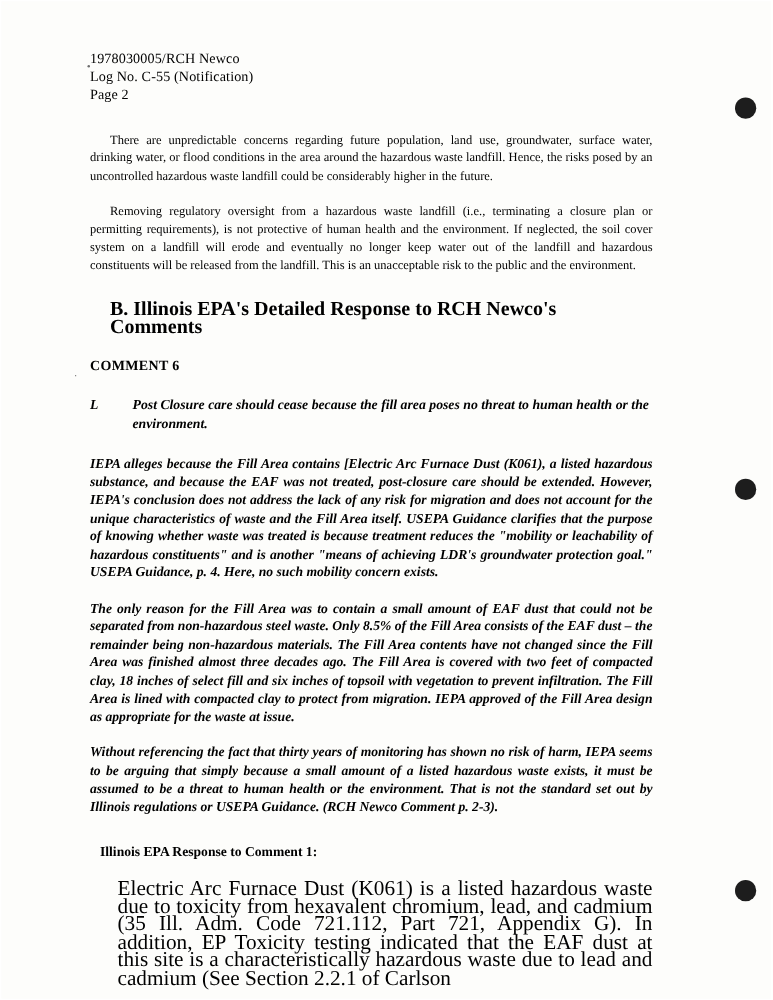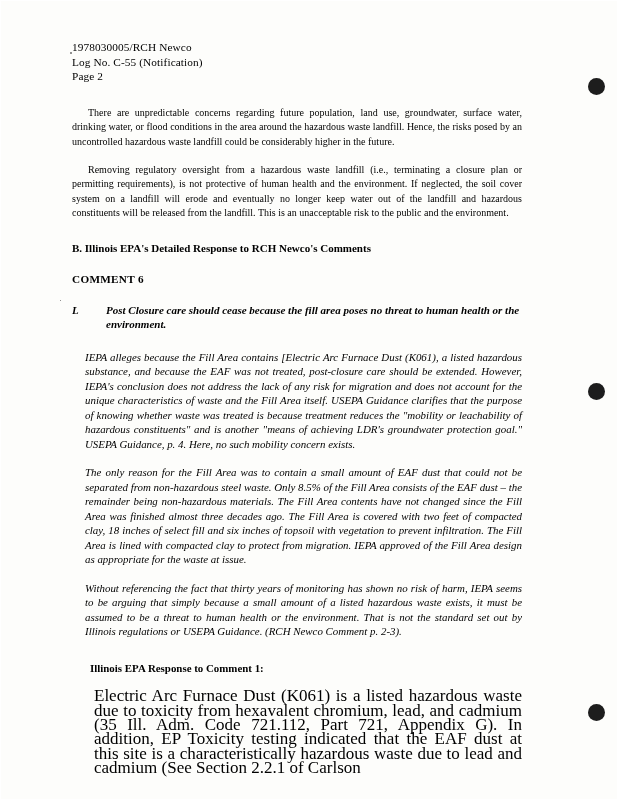--- a/index.html
+++ b/index.html
@@ -52,24 +52,24 @@
 
   .body-p {
     font-size: 10px;
     line-height: 14.4px;
     text-align: justify;
     margin: 0 0 14px 0;
     text-indent: 16px;
   }
 
   .section-head {
-    font-size: 11px;
+    font-size: 16px;
     line-height: 14.4px;
     font-weight: bold;
-    margin: 20px 0 18px 0;
+    margin: 20px 0 18px 16px;
   }
   .comment-head {
     font-size: 11.2px;
     font-weight: bold;
     letter-spacing: 0.3px;
     margin: 0 0 18px 0;
   }
 
   .issue-row {
     display: flex;
@@ -88,32 +88,32 @@
     font-style: italic;
     font-weight: bold;
     font-size: 11px;
     line-height: 14.4px;
     flex: 1 1 auto;
     font-family: Liberation Serif, serif;
   }
 
   .italic-p {
     font-style: italic;
-    font-weight: normal;
+    font-weight: bold;
     font-size: 10.9px;
     line-height: 14.5px;
     text-align: justify;
-    margin: 0 0 14px 13px;
+    margin: 0 0 14px 0;
   }
 
   .resp-head {
     font-size: 10.9px;
     font-weight: bold;
     line-height: 14.4px;
-    margin: 22px 0 14px 18px;
+    margin: 22px 0 14px 8px;
   }
   .resp-p {
     font-size: 17px;
     line-height: 14.4px;
     text-align: justify;
     margin: 0 0 12px 22px;
   }
 
   .speck {
     position: absolute;

